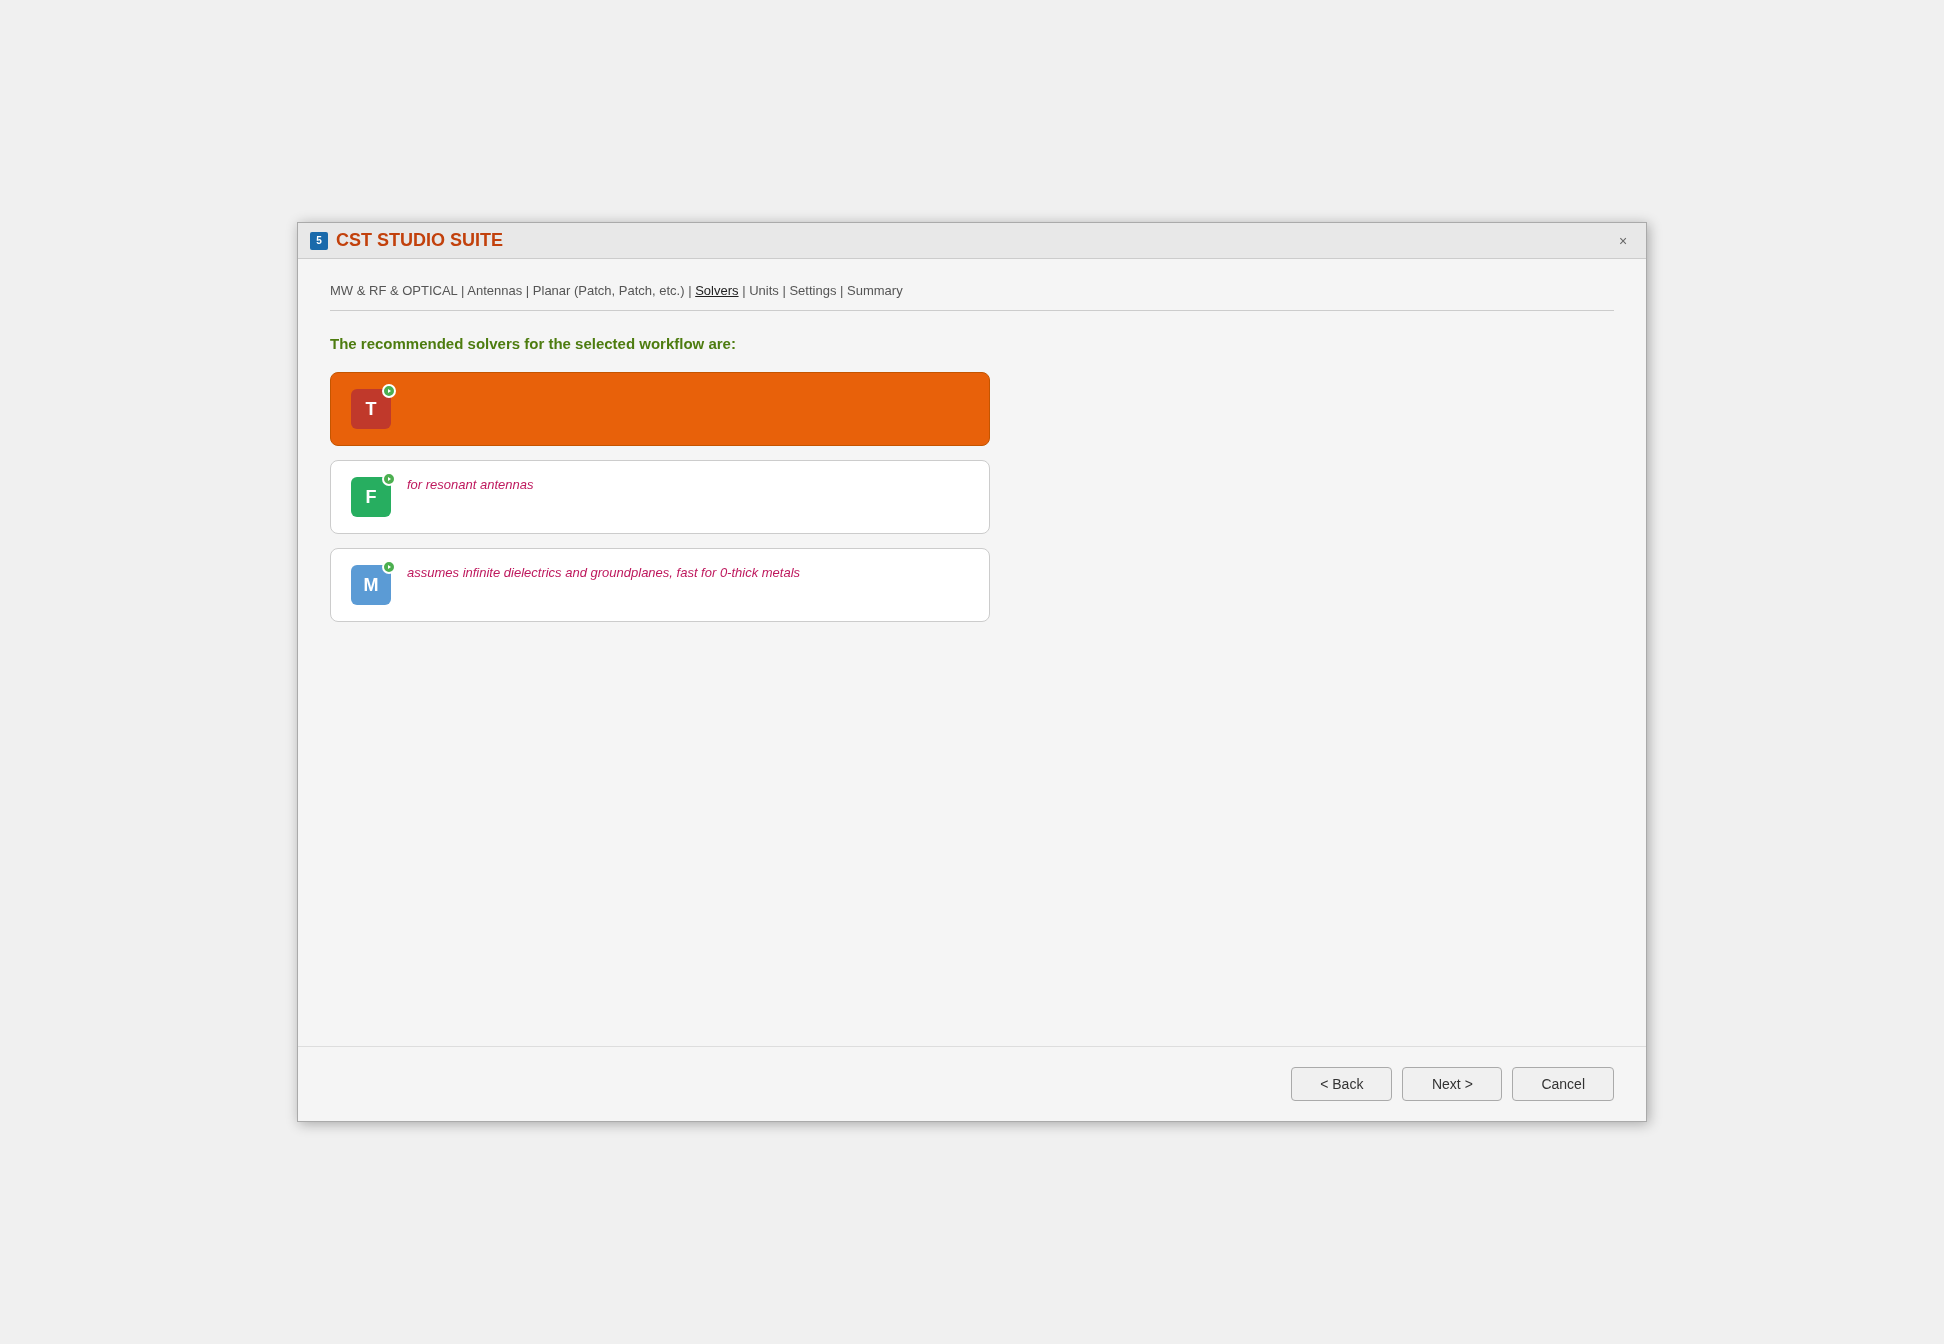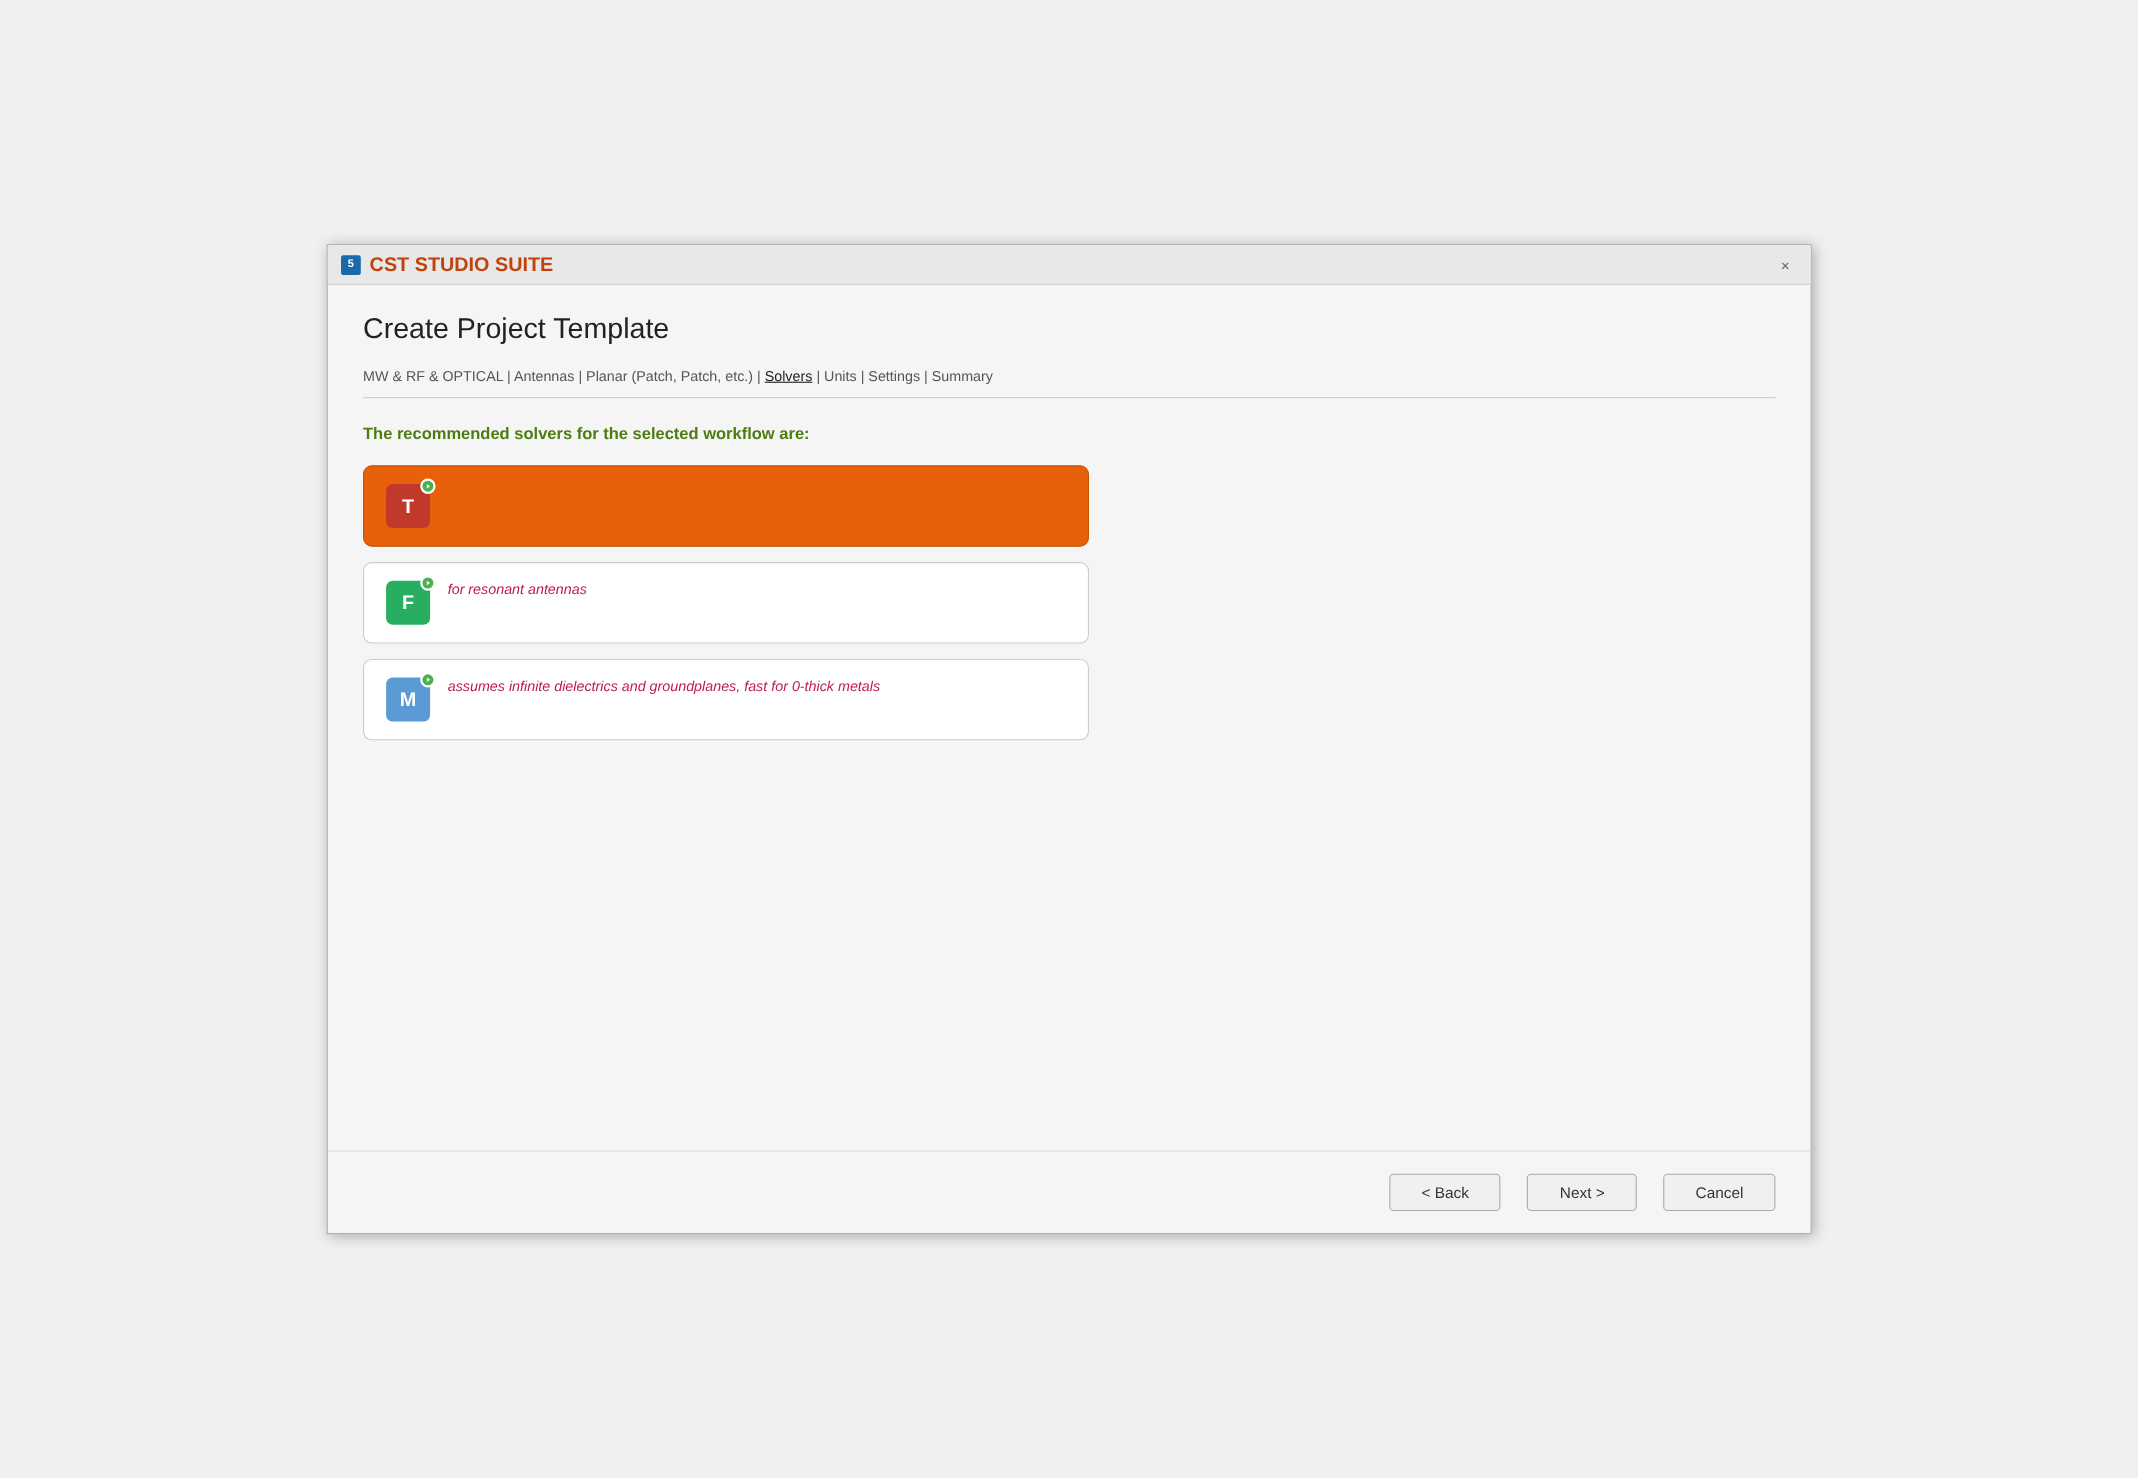--- a/index.html
+++ b/index.html
@@ -170,21 +170,21 @@
     }
     .solver-desc {
       font-size: 13px;
       color: #be185d;
       font-style: italic;
     }
     .footer {
       padding: 20px 32px;
       display: flex;
       justify-content: flex-end;
-      gap: 24px;
+      gap: 10px;
       border-top: 1px solid #ddd;
       margin-top: auto;
     }
     .btn {
       padding: 8px 28px;
       font-size: 14px;
       border: 1px solid #aaa;
       background: #f0f0f0;
       color: #333;
       border-radius: 4px;
@@ -202,21 +202,20 @@
 
   <div class="title-bar">
     <div class="title-bar-left">
       <div class="app-icon">5</div>
       <span class="title-bar-title">CST STUDIO SUITE</span>
     </div>
     <div class="close-btn">×</div>
   </div>
 
   <div class="content">
-    <h1 class="page-title">Create Project Template</h1>
 
     <div class="breadcrumb">
       <span class="breadcrumb-item">MW &amp; RF &amp; OPTICAL</span>
       <span> | </span>
       <span class="breadcrumb-item">Antennas</span>
       <span> | </span>
       <span class="breadcrumb-item">Planar (Patch, Patch, etc.)</span>
       <span> | </span>
       <span class="breadcrumb-item active">Solvers</span>
       <span> | </span>

